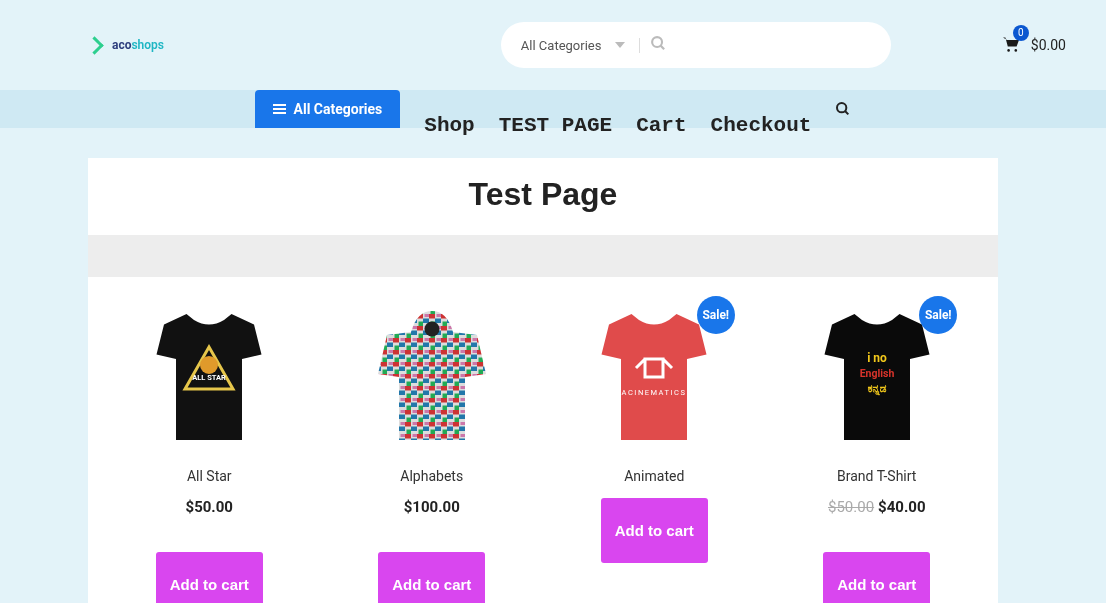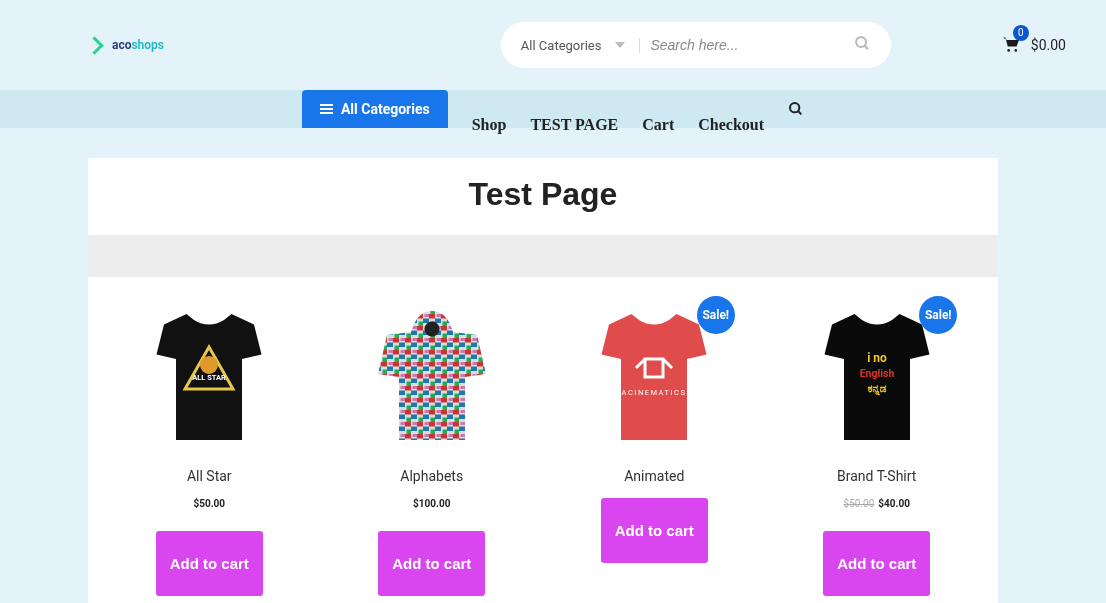--- a/index.html
+++ b/index.html
@@ -143,23 +143,23 @@
     display: inline-flex;
     flex-direction: column;
     gap: 2px;
   }
   .hamburger span {
     width: 13px; height: 2px; background: #fff;
   }
   .navlink {
     display: flex;
     align-items: center;
-    font-family: Liberation Serif, serif;
+    font-family: Liberation Mono, monospace;
     font-stretch: condensed;
-    font-size: 16px;
+    font-size: 21px;
     color: #222;
     cursor: pointer;
     font-weight: 600;
     margin-top: 32px;
   }
   .navlink.active { font-weight: 800; }
   .nav-search-icon {
     display: flex;
     align-items: center;
     color: #222;
@@ -221,24 +221,24 @@
     align-items: center;
     justify-content: center;
   }
   .pname {
     font-size: 14px;
     color: #333;
     margin-bottom: 14px;
     cursor: pointer;
   }
   .price {
-    font-size: 10px;
-    font-weight: 700;
-    color: #222;
-    margin-bottom: 22px;
+    font-size: 15px;
+    font-weight: 700;
+    color: #222;
+    margin-bottom: 36px;
   }
   .price .old {
     color: #aaa;
     font-weight: 400;
     text-decoration: line-through;
     margin-right: 4px;
   }
   .addcart {
     background: #d946ef;
     color: #fff;
@@ -262,21 +262,20 @@
     <span>
       <span class="brand-dark">aco</span><span class="brand-teal">shops</span>
     </span>
   </div>
 
   <div class="searchwrap">
     <div class="cat-select">
       <span>All Categories</span>
       <span class="chev-down"></span>
     </div>
-    <input class="search-input" type="text" placeholder="Search here..." style="">
     <span class="search-btn">
       <svg width="17" height="17" viewBox="0 0 24 24" fill="none" stroke="#bbb" stroke-width="3">
           <circle cx="10" cy="10" r="7"></circle>
           <line x1="20" y1="20" x2="15" y2="15"></line>
         </svg>
     </span>
   </div>
 
   <div class="cart-area">
     <span class="cart-icon-wrap">

